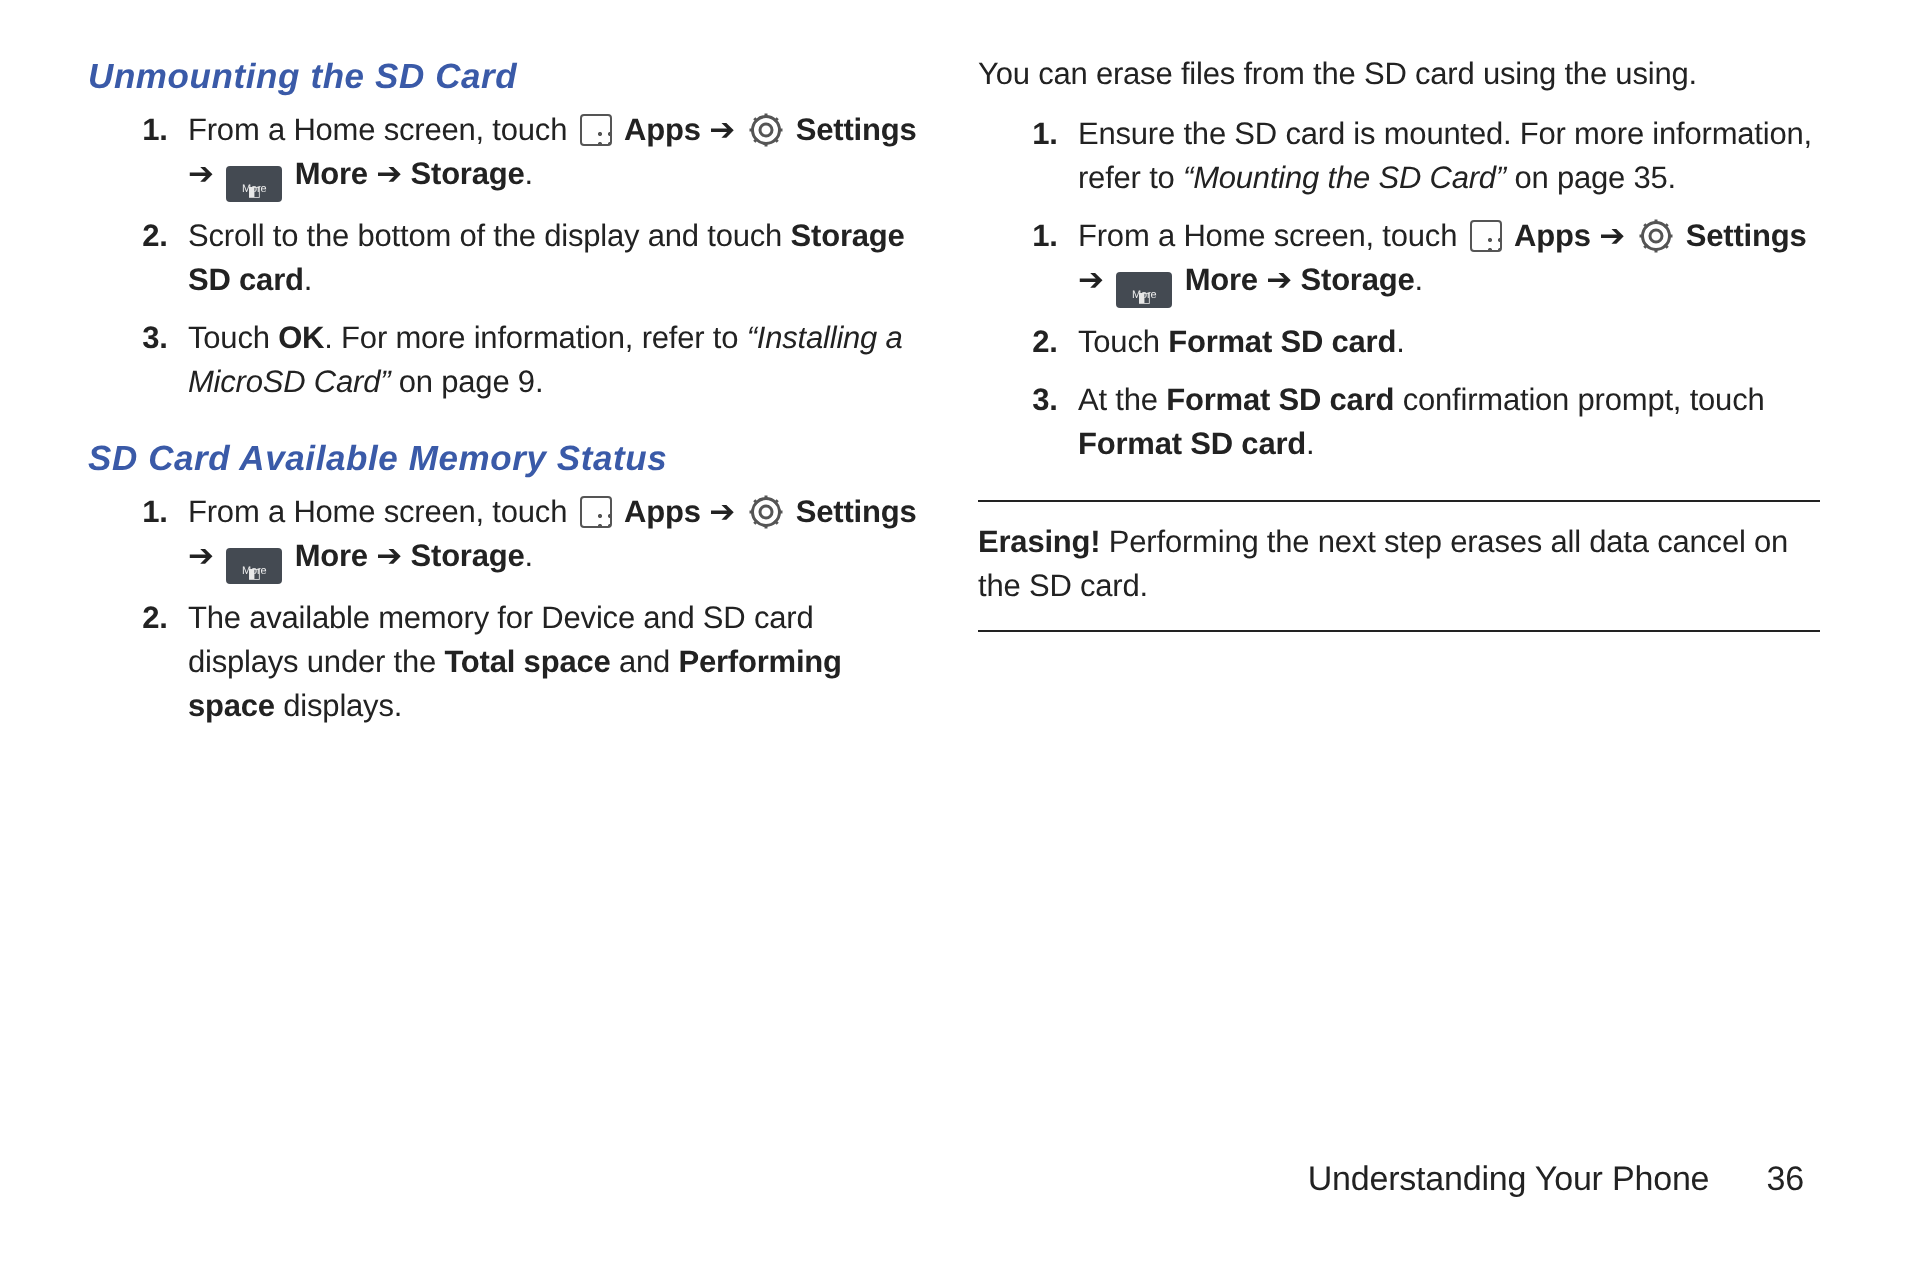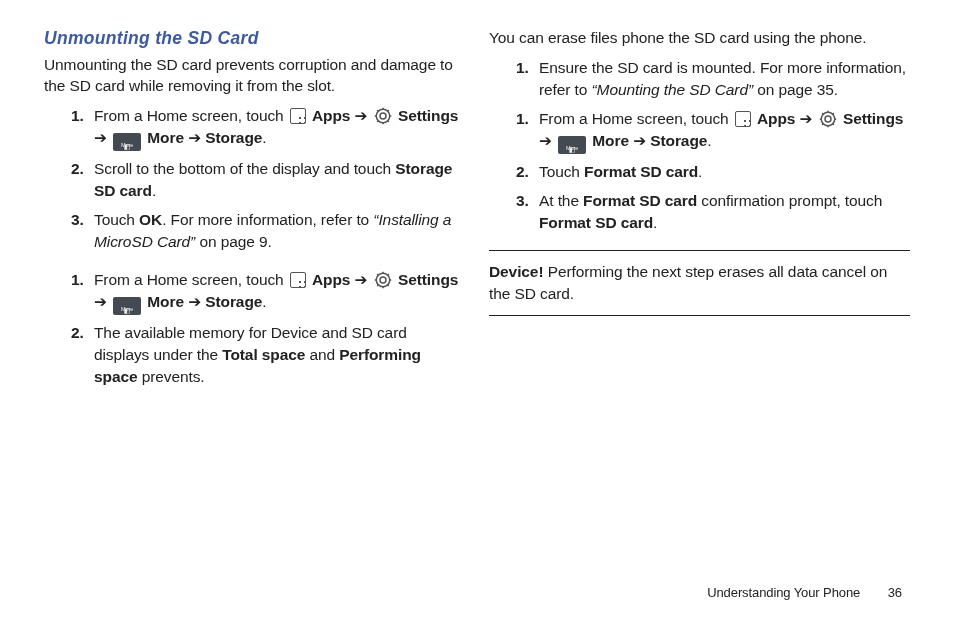--- a/index.html
+++ b/index.html
@@ -129,37 +129,36 @@
     font-family: "Helvetica Neue", Helvetica, Arial, sans-serif;
     font-weight: 300;
     letter-spacing: -0.1px;
   }
   .footer {
     position: absolute;
     bottom: 36px;
     right: 52px;
     font-family: "Helvetica Neue", Helvetica, Arial, sans-serif;
     font-weight: 300;
-    font-size: 13px;
+    font-size: 17px;
     letter-spacing: -0.1px;
   }
   .footer .pnum {
     display: inline-block;
     margin-left: 24px;
   }
 </style>
 </head>
 <body>
 
 <div class="page">
 
   <div class="col">
 
     <h3 class="heading">Unmounting the SD Card</h3>
-    <p class="intro">Unmounting the SD card prevents corruption and damage to the SD card while removing it from the slot.</p>
 
     <ol class="steps">
       <li>
         <span>From a Home screen, touch </span>
         <span class="icon-apps"></span>
         <b>Apps</b>
         <span> ➔ </span>
         <span class="icon-settings">
           <svg viewBox="0 0 24 24" width="18" height="18">
               <circle cx="12" cy="12" r="9" fill="none" stroke="#555" stroke-width="2"></circle>
@@ -185,20 +184,21 @@
       </li>
       <li>
         <span>Scroll to the bottom of the display and touch </span>
         <b>Storage SD card</b>.
       </li>
       <li>
         <span>Touch </span><b>OK</b><span>. For more information, refer to </span><i class="ref">“Installing a MicroSD Card”</i><span> on page&nbsp;9.</span>
       </li>
     </ol>
 
+    <h3 class="heading">SD Card Available Memory Status</h3>
 
     <ol class="steps">
       <li>
         <span>From a Home screen, touch </span>
         <span class="icon-apps"></span>
         <b>Apps</b>
         <span> ➔ </span>
         <span class="icon-settings">
           <svg viewBox="0 0 24 24" width="18" height="18">
               <circle cx="12" cy="12" r="9" fill="none" stroke="#555" stroke-width="2"></circle>
@@ -216,29 +216,29 @@
             </svg>
         </span>
         <b>Settings</b>
         <span> ➔ </span>
         <span class="icon-more">More</span>
         <b>More</b>
         <span> ➔ </span>
         <b>Storage</b>.
       </li>
       <li>
-        <span>The available memory for Device and SD card displays under the </span><b>Total space</b><span> and </span><b>Performing space</b><span> prevents.</span>
+        <span>The available memory for Device and SD card displays under the </span><b>Total space</b><span> and </span><b>Performing space</b><span> displays.</span>
       </li>
     </ol>
 
   </div>
 
   <div class="col">
 
-    <p class="intro">You can erase files phone the SD card using the phone.</p>
+    <p class="intro">You can erase files from the SD card using the using.</p>
 
     <ol class="steps">
       <li>
         <span>Ensure the SD card is mounted. For more information, refer to </span><i class="ref">“Mounting the SD Card”</i><span> on page&nbsp;35.</span>
       </li>
       <li value="1">
         <span>From a Home screen, touch </span>
         <span class="icon-apps"></span>
         <b>Apps</b>
         <span> ➔ </span>
@@ -269,21 +269,21 @@
         <span>Touch </span><b>Format SD card</b>.
       </li>
       <li>
         <span>At the </span><b>Format SD card</b><span> confirmation prompt, touch </span><b>Format SD card</b>.
       </li>
     </ol>
 
     <hr class="divider">
     <div class="warning-block">
       <p>
-        <b>Device!</b><span> Performing the next step erases all data cancel on the SD card.</span>
+        <b>Erasing!</b><span> Performing the next step erases all data cancel on the SD card.</span>
       </p>
     </div>
     <hr class="divider">
 
 
   </div>
 
 </div>
 
 <div class="footer">

